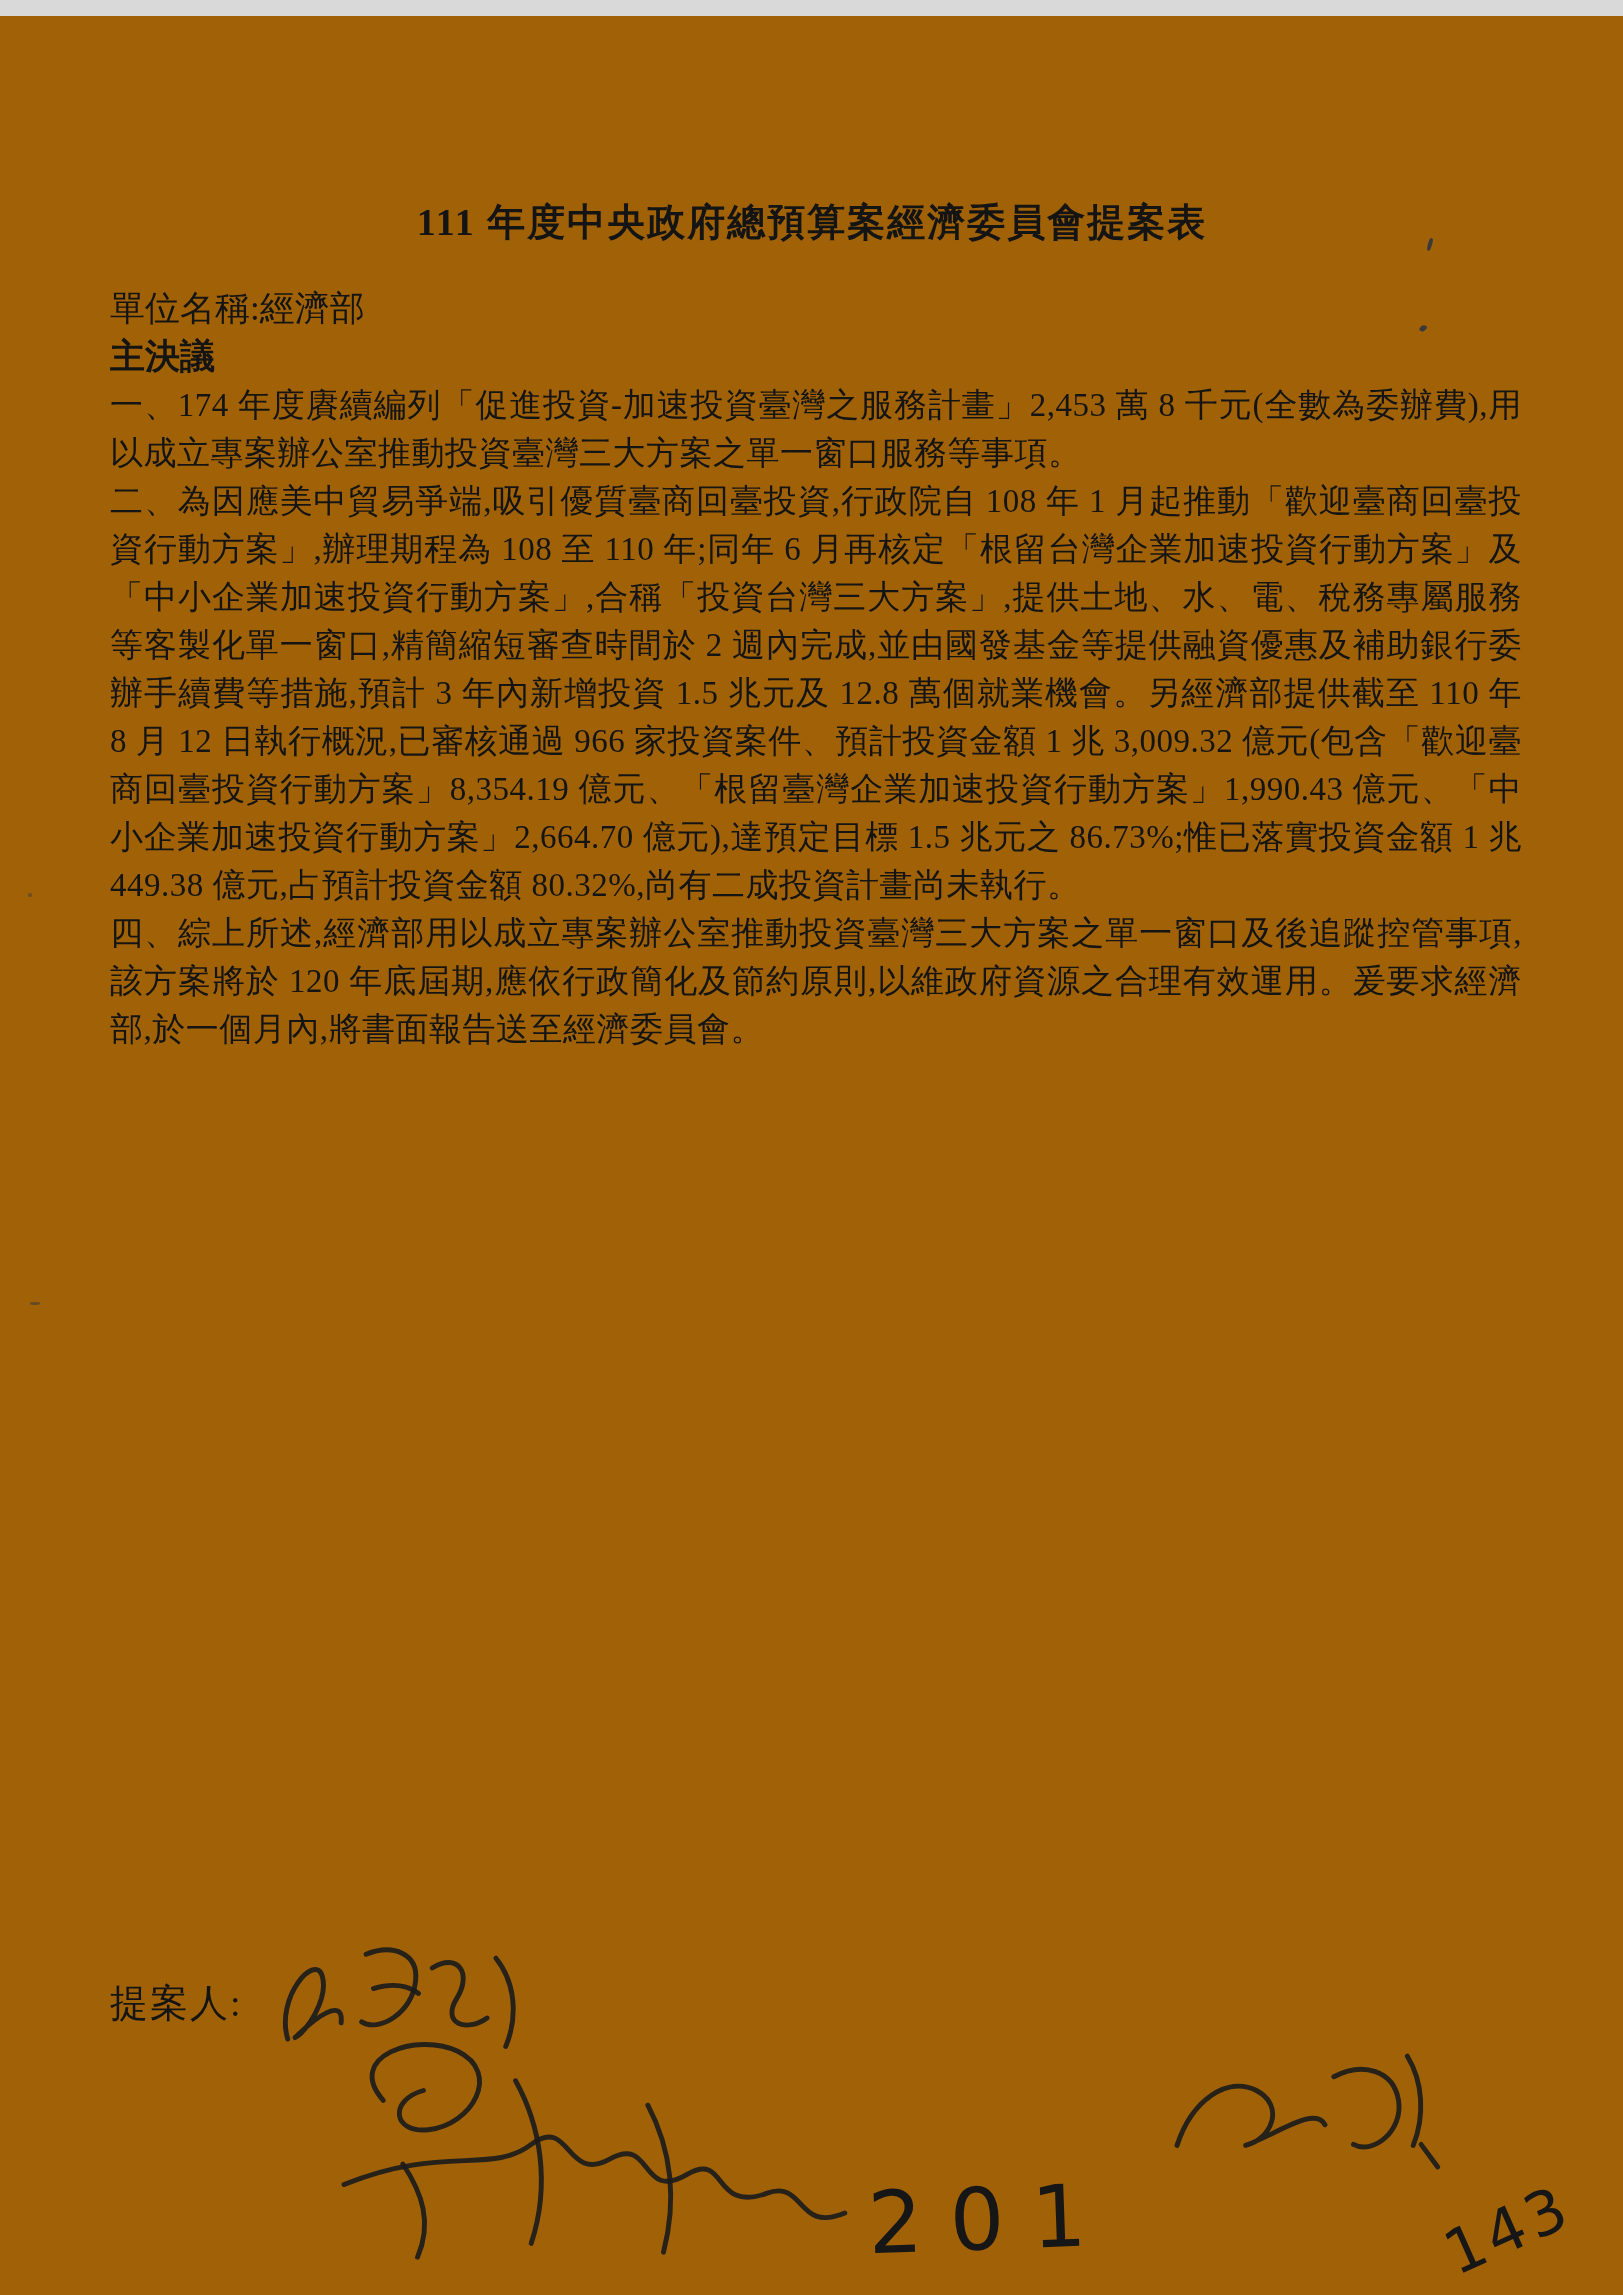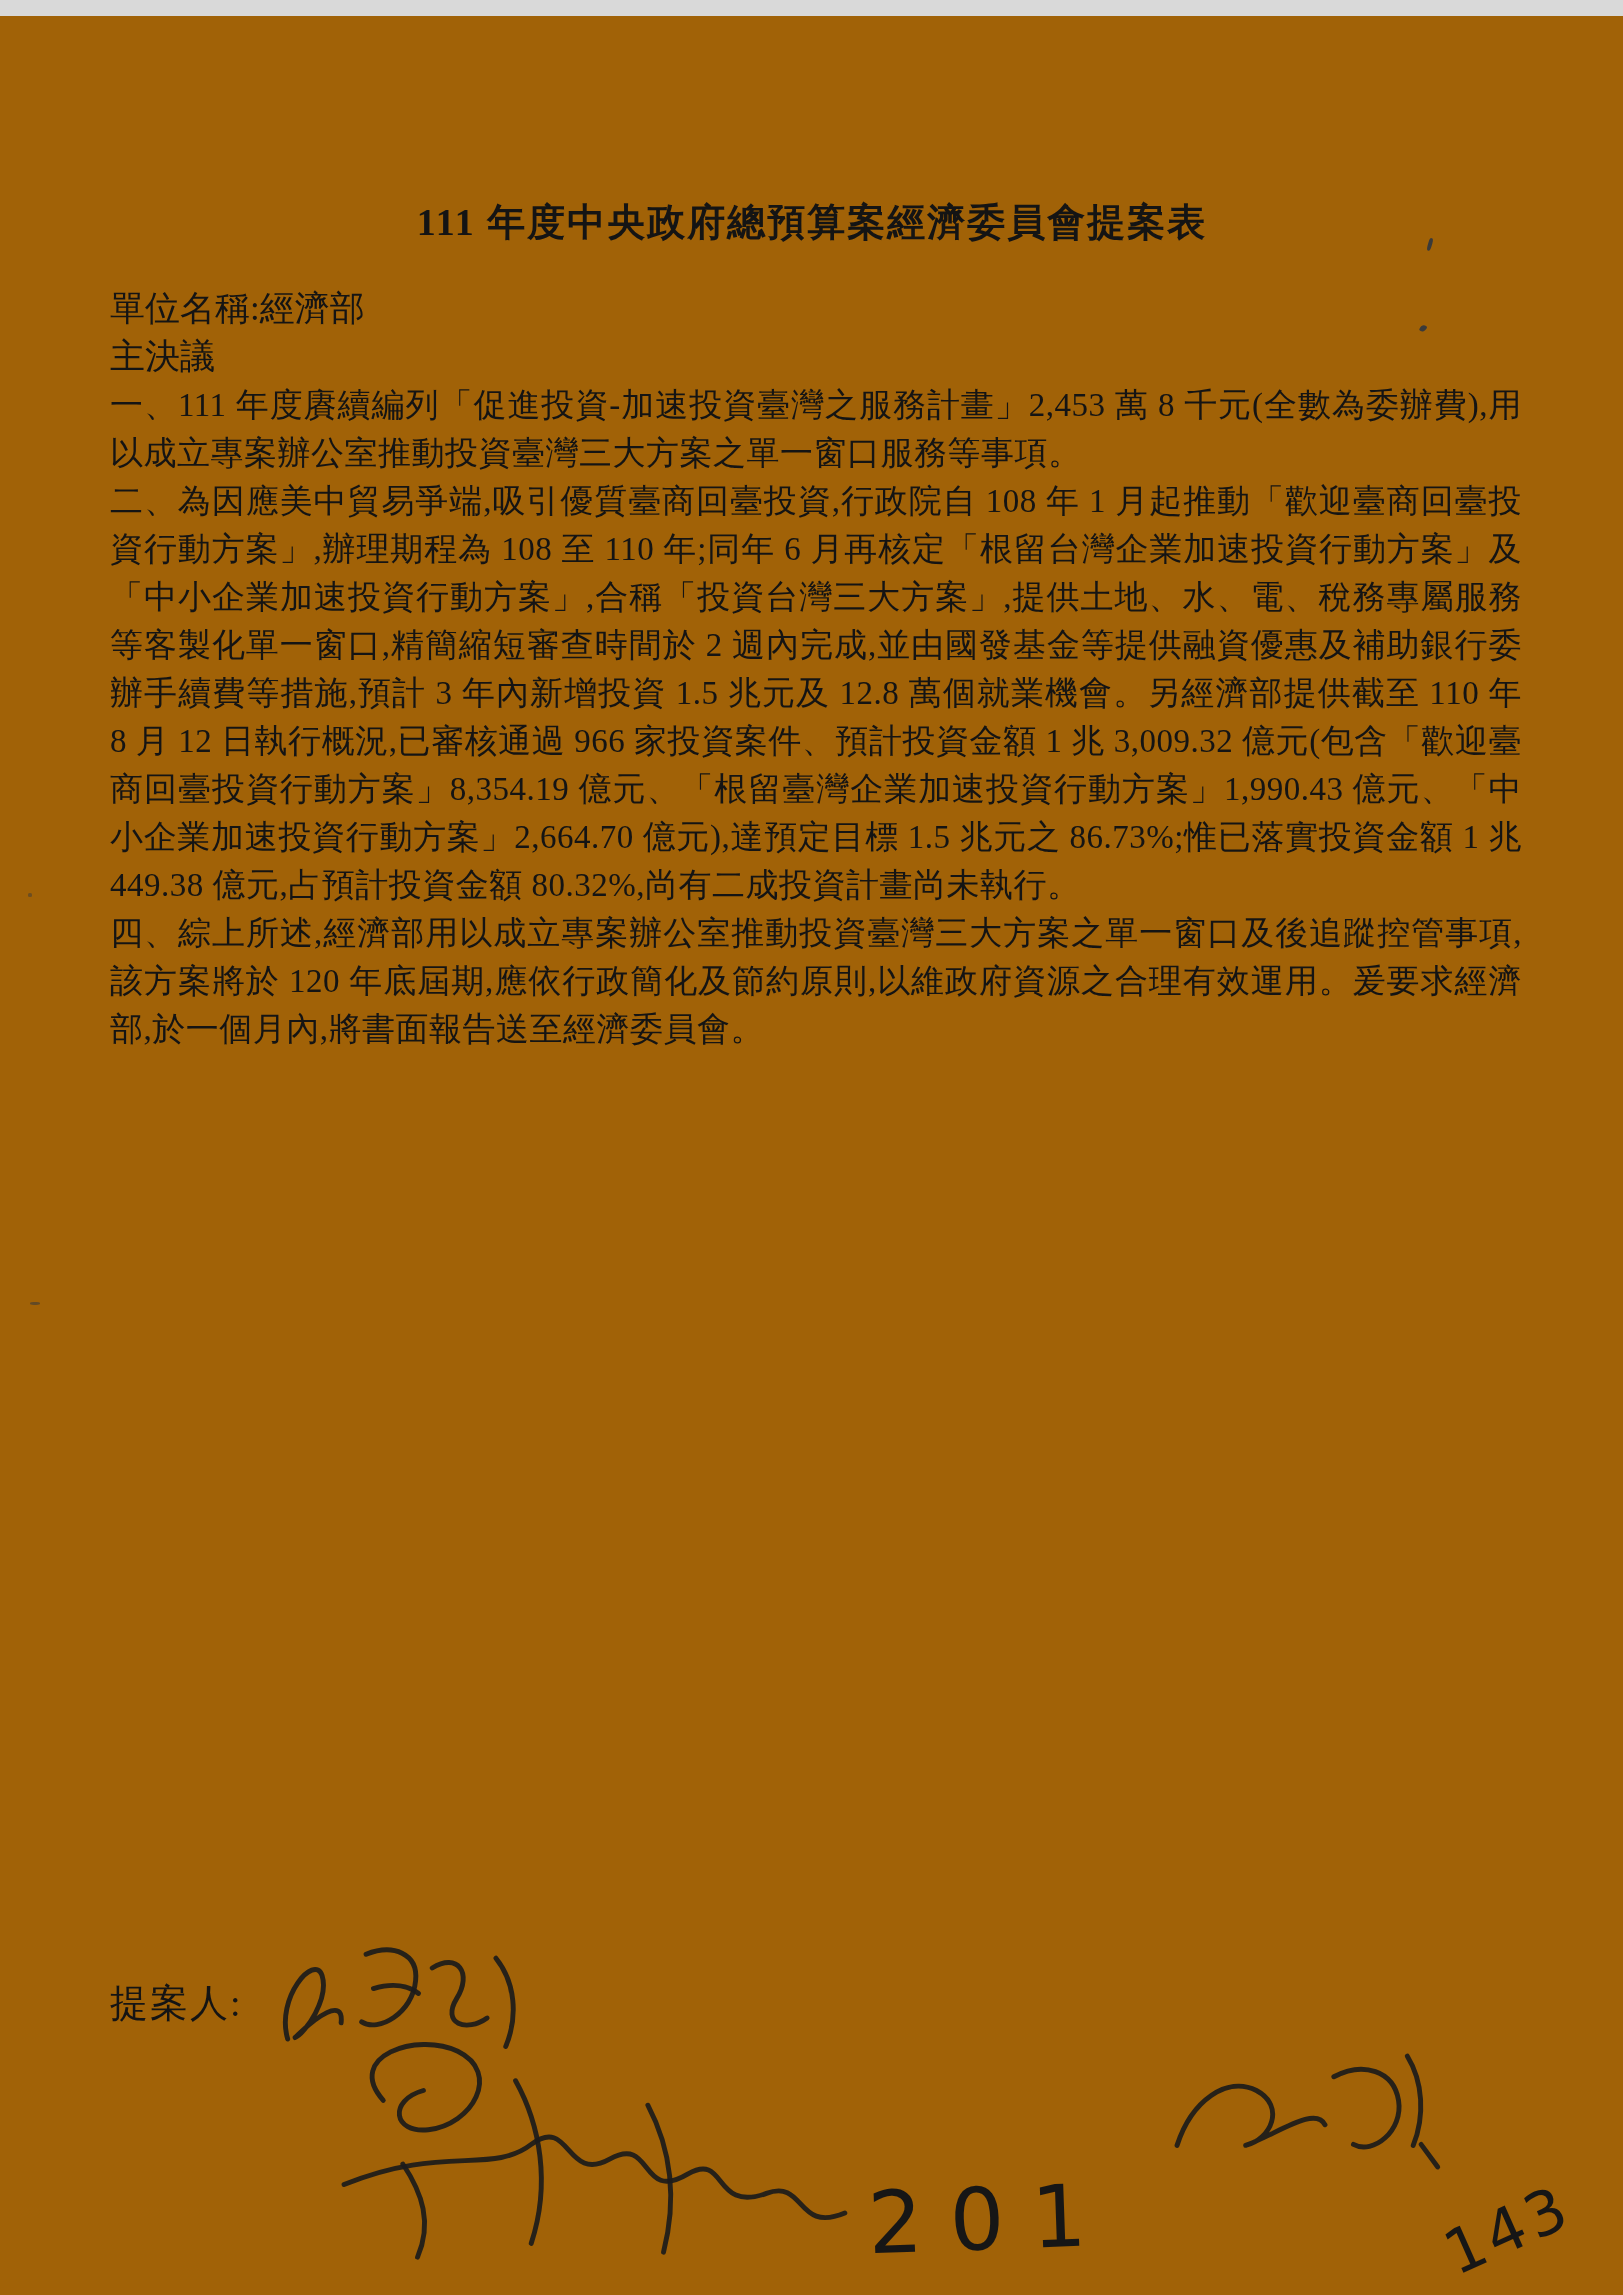--- a/index.html
+++ b/index.html
@@ -30,21 +30,21 @@
     top:269px;
     width:1412px;
   }
   .unit-line{
     font-size:35px;
     font-weight:400;
     line-height:48px;
   }
   .heading{
     font-size:35px;
-    font-weight:400;
+    font-weight:700;
     line-height:48px;
   }
   p.bodytext{
     margin:0;
     font-size:33px;
     line-height:48px;
     text-align:justify;
     letter-spacing:0.5px;
   }
   .proposer{
@@ -104,21 +104,21 @@
 </head>
 <body>
 
 <div class="page">
 
   <h1 class="title">111 年度中央政府總預算案經濟委員會提案表</h1>
 
   <div class="content">
     <div class="unit-line">單位名稱:經濟部</div>
     <div class="heading">主決議</div>
-    <p class="bodytext">一、111 年度賡續編列「促進投資-加速投資臺灣之服務計畫」2,453 萬 8 千元(全數為委辦費),用以成立專案辦公室推動投資臺灣三大方案之單一窗口服務等事項。</p>
+    <p class="bodytext">一、174 年度賡續編列「促進投資-加速投資臺灣之服務計畫」2,453 萬 8 千元(全數為委辦費),用以成立專案辦公室推動投資臺灣三大方案之單一窗口服務等事項。</p>
     <p class="bodytext">二、為因應美中貿易爭端,吸引優質臺商回臺投資,行政院自 108 年 1 月起推動「歡迎臺商回臺投資行動方案」,辦理期程為 108 至 110 年;同年 6 月再核定「根留台灣企業加速投資行動方案」及「中小企業加速投資行動方案」,合稱「投資台灣三大方案」,提供土地、水、電、稅務專屬服務等客製化單一窗口,精簡縮短審查時間於 2 週內完成,並由國發基金等提供融資優惠及補助銀行委辦手續費等措施,預計 3 年內新增投資 1.5 兆元及 12.8 萬個就業機會。另經濟部提供截至 110 年 8 月 12 日執行概況,已審核通過 966 家投資案件、預計投資金額 1 兆 3,009.32 億元(包含「歡迎臺商回臺投資行動方案」8,354.19 億元、「根留臺灣企業加速投資行動方案」1,990.43 億元、「中小企業加速投資行動方案」2,664.70 億元),達預定目標 1.5 兆元之 86.73%;惟已落實投資金額 1 兆 449.38 億元,占預計投資金額 80.32%,尚有二成投資計畫尚未執行。</p>
     <p class="bodytext">四、綜上所述,經濟部用以成立專案辦公室推動投資臺灣三大方案之單一窗口及後追蹤控管事項,該方案將於 120 年底屆期,應依行政簡化及節約原則,以維政府資源之合理有效運用。爰要求經濟部,於一個月內,將書面報告送至經濟委員會。</p>
   </div>
 
   <div class="proposer">提案人:</div>
 
   <svg class="signatures" viewBox="0 0 3310 900" xmlns="http://www.w3.org/2000/svg">
 
     <g>
       <path class="sig-stroke" d="M585,345 C560,260 640,170 655,215 C670,262 622,332 600,342 C642,300 700,258 694,312"></path>

